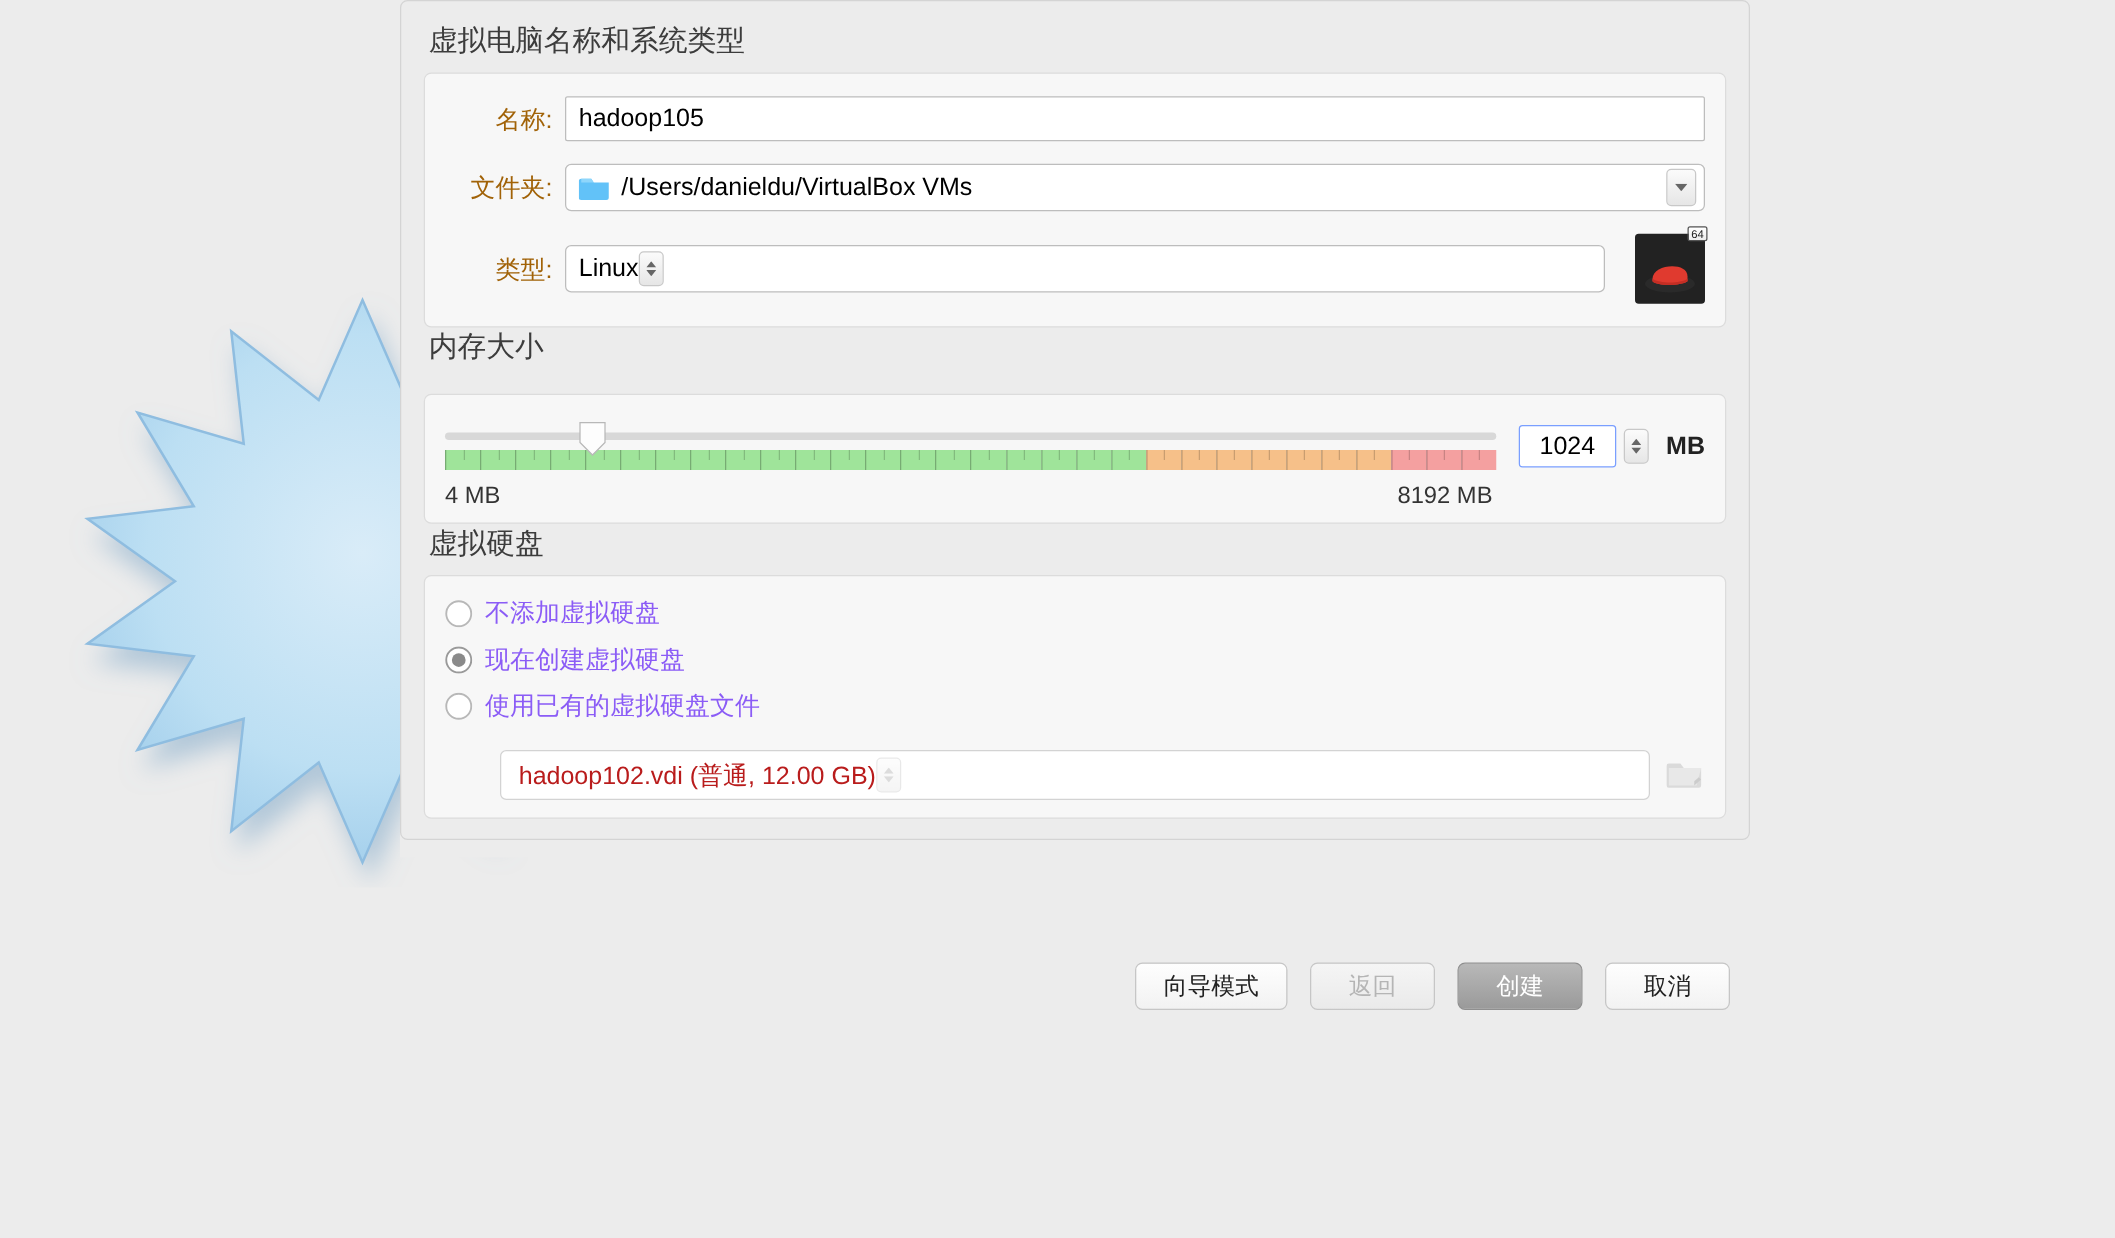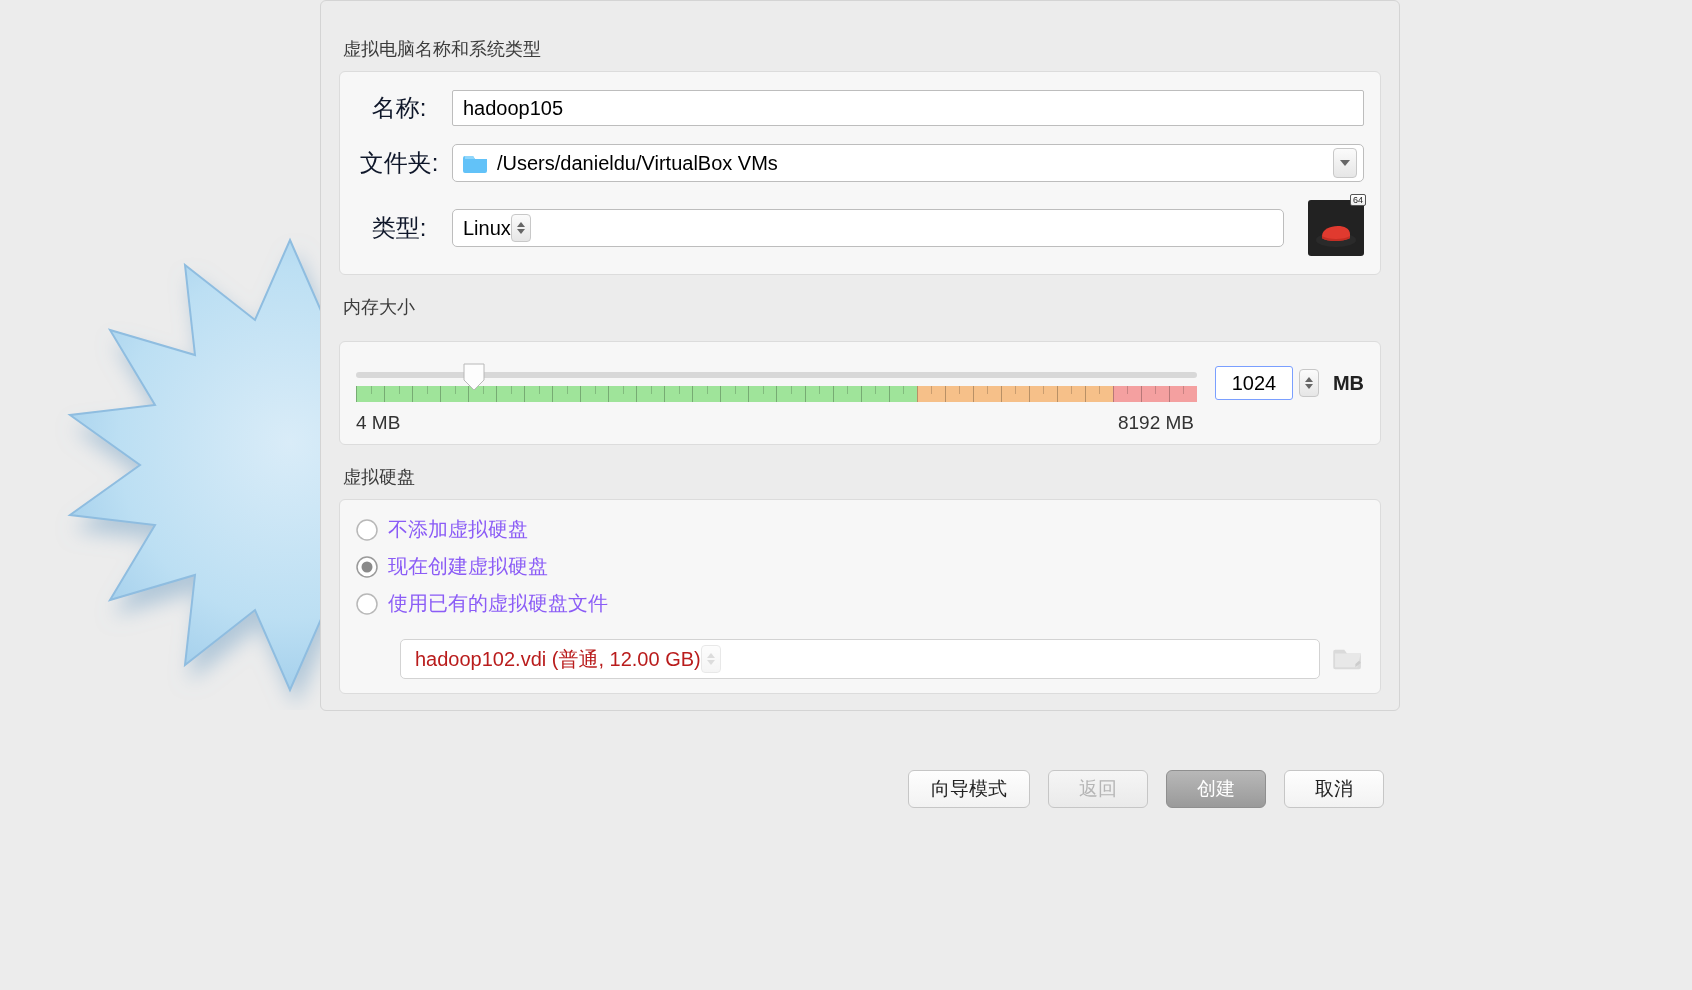--- a/index.html
+++ b/index.html
@@ -33,47 +33,47 @@
   }
 
   .section-container {
     border: 1px solid #d4d4d4;
     border-radius: 6px;
     background: #ececec;
     margin-bottom: 14px;
   }
 
   .section-title {
-    font-size: 18px;
+    font-size: 23px;
     color: #3c3c3c;
     padding: 0 0 6px 4px;
-    margin-top: 20px;
+    margin-top: 0;
   }
 
   .group {
     background: #f7f7f7;
     border: 1px solid #dcdcdc;
     border-radius: 6px;
     padding: 18px 16px;
     margin: 4px 0 0 0;
   }
 
   .field-row {
     display: flex;
     align-items: center;
     margin-bottom: 18px;
     gap: 10px;
   }
   .field-row:last-child { margin-bottom: 0; }
 
   .field-label {
     width: 86px;
-    text-align: center;
-    font-size: 24px;
-    color: #0f172a;
+    text-align: right;
+    font-size: 20px;
+    color: #a16207;
   }
 
   .text-input {
     flex: 1;
     height: 36px;
     border: 1px solid #bdbdbd;
     background: #fff;
     font-size: 20px;
     padding: 4px 10px;
     border-radius: 2px;

